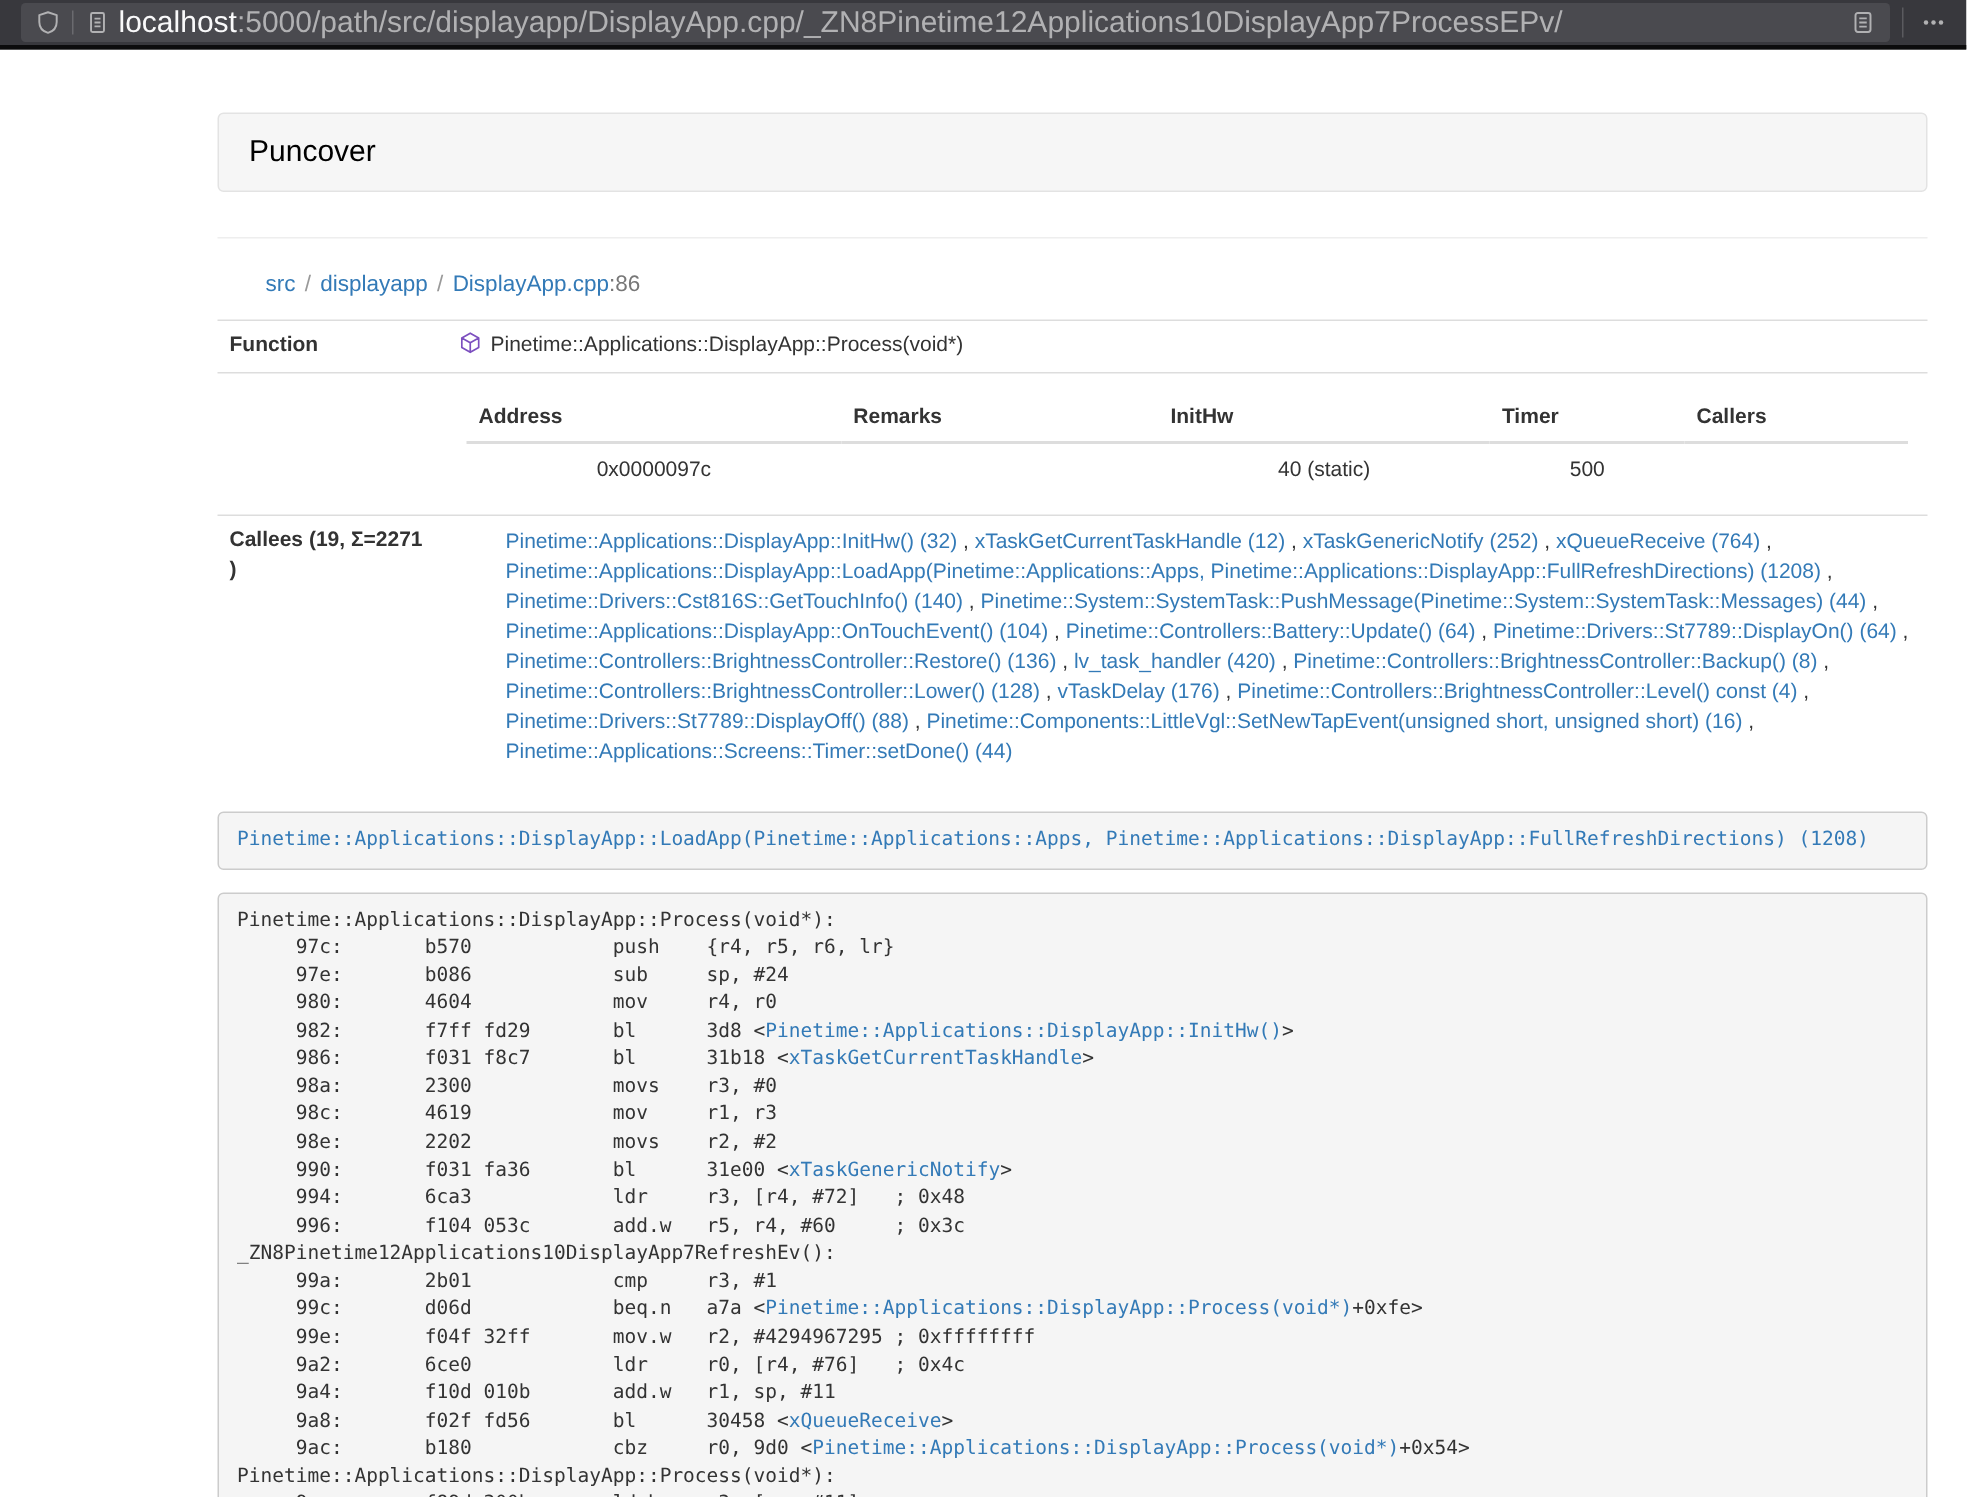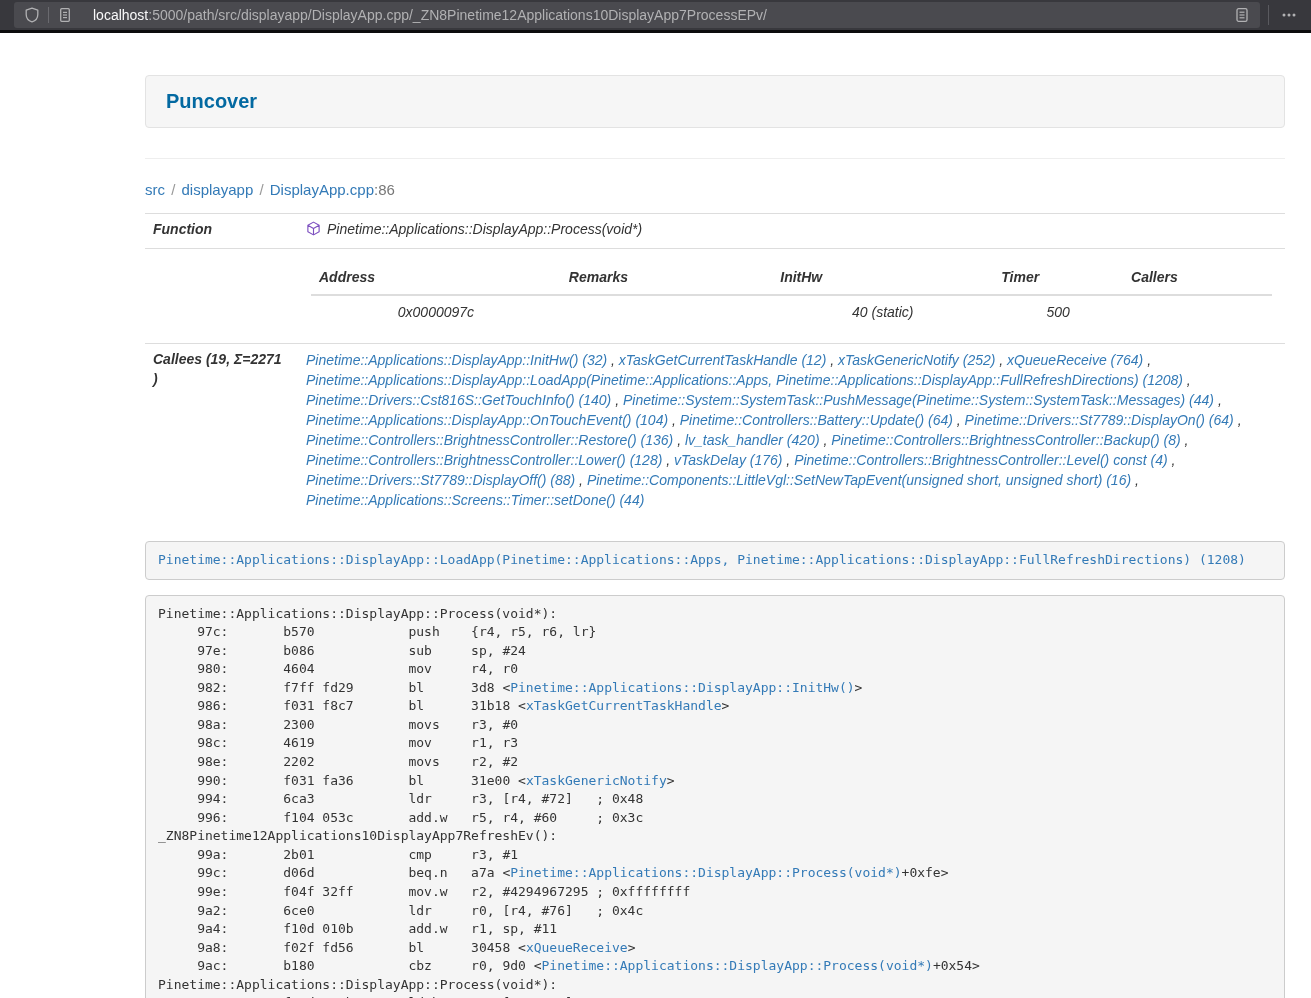--- a/index.html
+++ b/index.html
@@ -25,51 +25,50 @@
     align-items: center;
     background: #4a4a4f;
     border-radius: 3px;
     height: 26px;
     width: 1248px;
     padding: 0 6px;
   }
   .ib-icon { display: inline-flex; align-items: center; justify-content: center; width: 24px; height: 24px; flex: 0 0 auto; }
   .ib-sep { width: 1px; height: 16px; background: #6a6a6f; margin: 0 4px; flex: 0 0 auto; }
   .url-text {
-    font-size: 14px;
+    font-size: 20px;
     color: #b1b1b3;
     white-space: nowrap;
     overflow: hidden;
     flex: 1 1 auto;
-    margin-left: 16px;
+    margin-left: 2px;
   }
   .url-host { color: #f9f9fa; }
   .tb-sep { width: 1px; height: 20px; background: #5a5a5f; margin: 0 8px; }
 
   
   .container { width: 1140px; margin-left: 145px; padding-top: 42px; }
 
   .jumbo {
     background: #f6f6f6;
     border: 1px solid #e3e3e3;
     border-radius: 4px;
     padding: 14px 20px;
     font-size: 20px;
-    color: #0369a1;
-    font-weight: bold;
+    color: #000000;
   }
 
   hr.rule { border: 0; border-top: 1px solid #eee; margin: 30px 0 0 0; }
 
-  .breadcrumb { margin-top: 22px; font-size: 15px; }
+  .breadcrumb { margin-top: 22px; font-size: 15px; margin-left: 32px; }
   .breadcrumb a { color: #337ab7; text-decoration: none; }
   .bc-sep { color: #999; padding: 0 2px; }
   .bc-suffix { color: #777; }
 
-  table.ftable { width: 100%; border-collapse: collapse; margin-top: 15px; font-size: 14px; font-style: italic; }
+  table.ftable { width: 100%; border-collapse: collapse; margin-top: 15px; font-size: 14px; }
   table.ftable > tbody > tr > th,
   table.ftable > tbody > tr > td {
     border-top: 1px solid #ddd;
     padding: 6px 8px;
     text-align: left;
     vertical-align: top;
     line-height: 1.42857;
   }
   table.ftable > tbody > tr > th { width: 153px; font-weight: bold; color: #333; }
   td.nopad { padding: 13px !important; }
@@ -80,21 +79,21 @@
     border-bottom: 2px solid #ddd; line-height: 1.42857;
   }
   table.itable td { padding: 7px 8px; text-align: center; line-height: 1.42857; }
   table.itable .c1 { width: 26%; }
   table.itable .c2 { width: 22%; }
   table.itable .c3 { width: 23%; }
   table.itable .c4 { width: 13.5%; }
   table.itable .c5 { width: 15.5%; }
 
   a.lnk { color: #337ab7; text-decoration: none; }
-  .callees { line-height: 20px; }
+  .callees { line-height: 20px; margin-left: 31px; }
   .cube { display: inline-block; vertical-align: -2px; margin-right: 6px; }
 
   pre.codebox {
     background: #f5f5f5;
     border: 1px solid #ccc;
     border-radius: 4px;
     padding: 9px 12px;
     font-family: "DejaVu Sans Mono", monospace;
     font-size: 13px;
     line-height: 1.42857;

